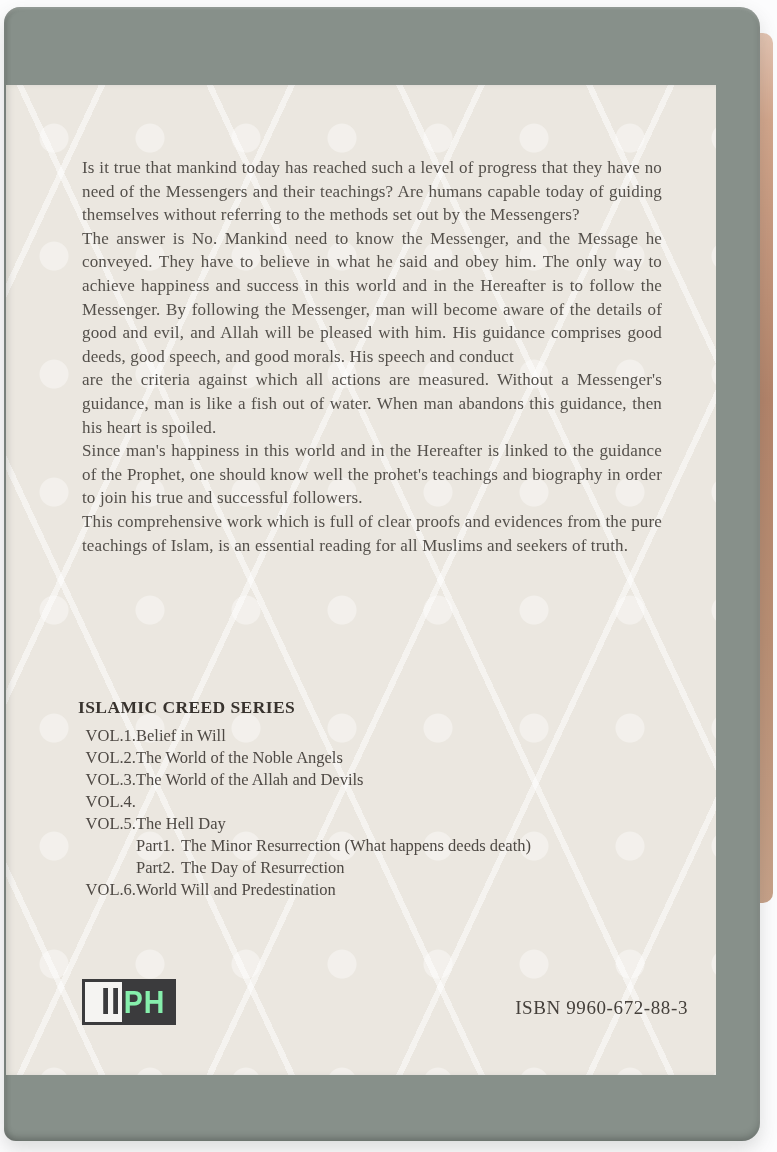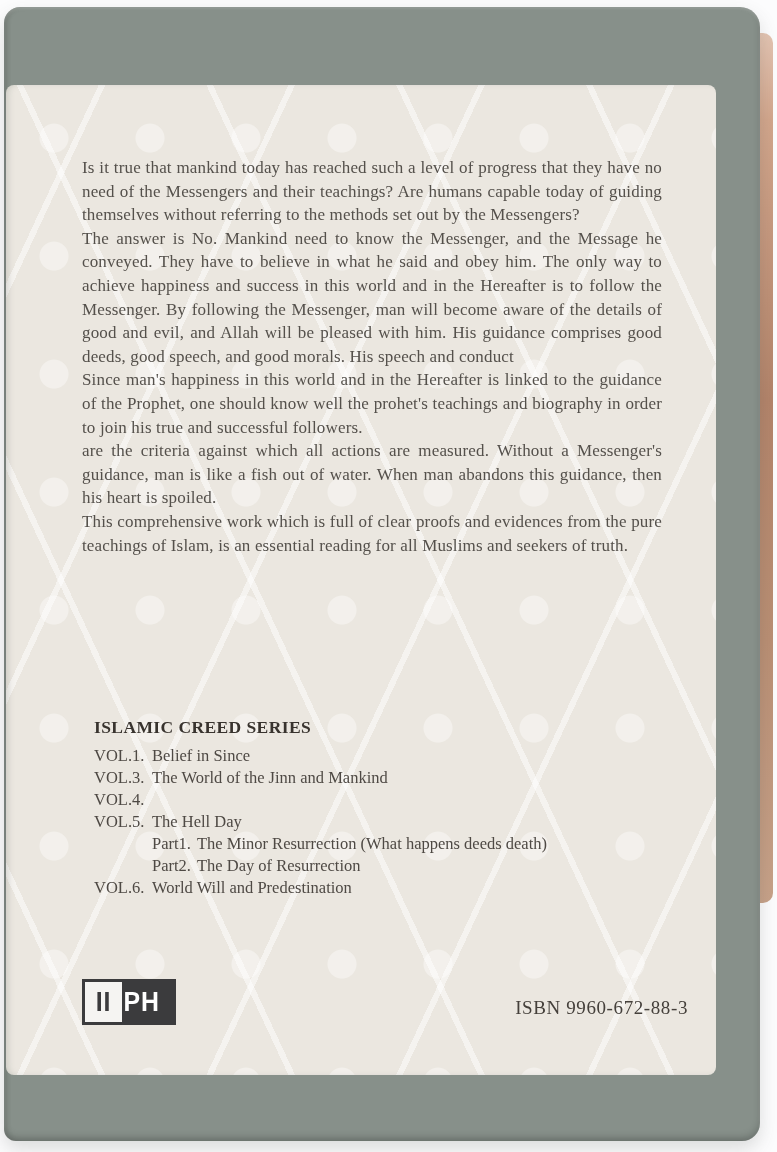--- a/index.html
+++ b/index.html
@@ -32,73 +32,72 @@
       0 8px 18px rgba(70,75,72,.18);
   }
   .panel{
     position:absolute;left:2px;top:78px;right:57px;bottom:66px;
     background-color:#ebe7e0;
     background-image:
       repeating-linear-gradient(115deg, rgba(255,255,255,0) 0 84px, rgba(255,255,255,.5) 84px 90px, rgba(255,255,255,0) 90px 172px),
       repeating-linear-gradient(65deg, rgba(255,255,255,0) 0 84px, rgba(255,255,255,.5) 84px 90px, rgba(255,255,255,0) 90px 172px),
       radial-gradient(circle at 50% 45%, rgba(255,255,255,.38) 0 14px, rgba(255,255,255,0) 15px);
     background-size:auto,auto,96px 118px;
-    border-radius:8px;
+    border-radius:0;
     box-shadow:inset 4px 0 6px -2px rgba(120,125,120,.28);
   }
 
   
   .back-text{
     position:absolute;left:76px;top:71px;width:580px;
     font-size:17px;line-height:23.6px;
     color:#54504b;
     text-align:justify;
     letter-spacing:.15px;
   }
   .back-text p{margin:0;}
 
   
   .series{
-    position:absolute;left:88px;top:612px;width:600px;
+    position:absolute;left:72px;top:612px;width:600px;
     color:#4e4944;
-    margin-top:20px;
   }
   .series-heading{
     font-size:17.5px;font-weight:bold;letter-spacing:.4px;
     color:#38332e;margin:0 0 7px 0;
   }
   .series-row{
     display:flex;align-items:baseline;
     font-size:16.5px;line-height:22px;
   }
-  .series-row .vol{min-width:58px;}
+  .series-row .vol{min-width:58px;text-align:right;}
   .series-row.indent{padding-left:58px;}
   .series-row.indent .vol{min-width:0;margin-right:6px;}
   .series-row .title{}
 
   
   .iiph-logo{
     position:absolute;left:76px;top:894px;
     width:94px;height:46px;
     border:3px solid #3b3b3d;
     box-sizing:border-box;
     display:flex;
     font-family:"Liberation Sans", sans-serif;
     font-weight:bold;
   }
   .iiph-left{
     flex:0 0 42%;background:#f5f4f2;color:#3b3b3d;
-    display:flex;align-items:center;justify-content:center;
-    font-size:27px;letter-spacing:1px;
+    display:flex;align-items:center;justify-content:flex-end;
+    font-size:36px;letter-spacing:1px;
     transform-origin:center;
   }
   .iiph-right{
-    flex:1;background:#3b3b3d;color:#ffffff;
+    flex:1;background:#3b3b3d;color:#86efac;
     display:flex;align-items:center;justify-content:flex-start;
-    font-size:27px;letter-spacing:1px;
+    font-size:31px;letter-spacing:1px;
   }
   .iiph-left span,.iiph-right span{transform:scaleX(.92);display:inline-block;line-height:1;}
 
   
   .isbn{
     position:absolute;right:28px;top:912px;
     font-size:19px;letter-spacing:.6px;
     color:#45403b;
     text-align:right;
   }
@@ -108,34 +107,38 @@
 
 <div class="stage">
   <div class="book">
     <div class="pages-edge"></div>
     <div class="cover"></div>
     <div class="panel">
 
       <div class="back-text">
         <p>Is it true that mankind today has reached such a level of progress that they have no need of the Messengers and their teachings? Are humans capable today of guiding themselves without referring to the methods set out by the Messengers?</p>
         <p>The answer is No.  Mankind need to know the Messenger, and the Message he conveyed.  They have to believe in what he said and obey him.  The only way to achieve happiness and success in this world and in the Hereafter is to follow the Messenger. By following the Messenger, man will become aware of the details of good and evil, and Allah will be pleased with him.  His guidance comprises good deeds, good speech, and good morals.  His speech and conduct</p>
+        <p>are the criteria against which all actions are measured.  Without a Messenger's guidance, man is like a fish out of water.  When man abandons this guidance, then his heart is spoiled.</p>
         <p>Since man's happiness in this world and in the Hereafter is linked to the guidance of the Prophet, one should know well the prohet's teachings and biography in order to join his true and successful followers.</p>
-        <p>are the criteria against which all actions are measured.  Without a Messenger's guidance, man is like a fish out of water.  When man abandons this guidance, then his heart is spoiled.</p>
         <p>This comprehensive work which is full of clear proofs and evidences from the pure teachings of Islam, is an essential reading for all Muslims and seekers of truth.</p>
       </div>
 
       <div class="series">
         <div class="series-heading">ISLAMIC CREED SERIES</div>
         <div class="series-row">
           <span class="vol">VOL.1.</span>
-          <span class="title">Belief in Since</span>
+          <span class="title">Belief in Will</span>
+        </div>
+        <div class="series-row">
+          <span class="vol">VOL.2.</span>
+          <span class="title">The World of the Noble Angels</span>
         </div>
         <div class="series-row">
           <span class="vol">VOL.3.</span>
-          <span class="title">The World of the Jinn and Mankind</span>
+          <span class="title">The World of the Allah and Devils</span>
         </div>
         <div class="series-row">
           <span class="vol">VOL.4.</span>
         </div>
         <div class="series-row">
           <span class="vol">VOL.5.</span>
           <span class="title">The Hell Day</span>
         </div>
         <div class="series-row indent">
           <span class="vol">Part1.</span>

